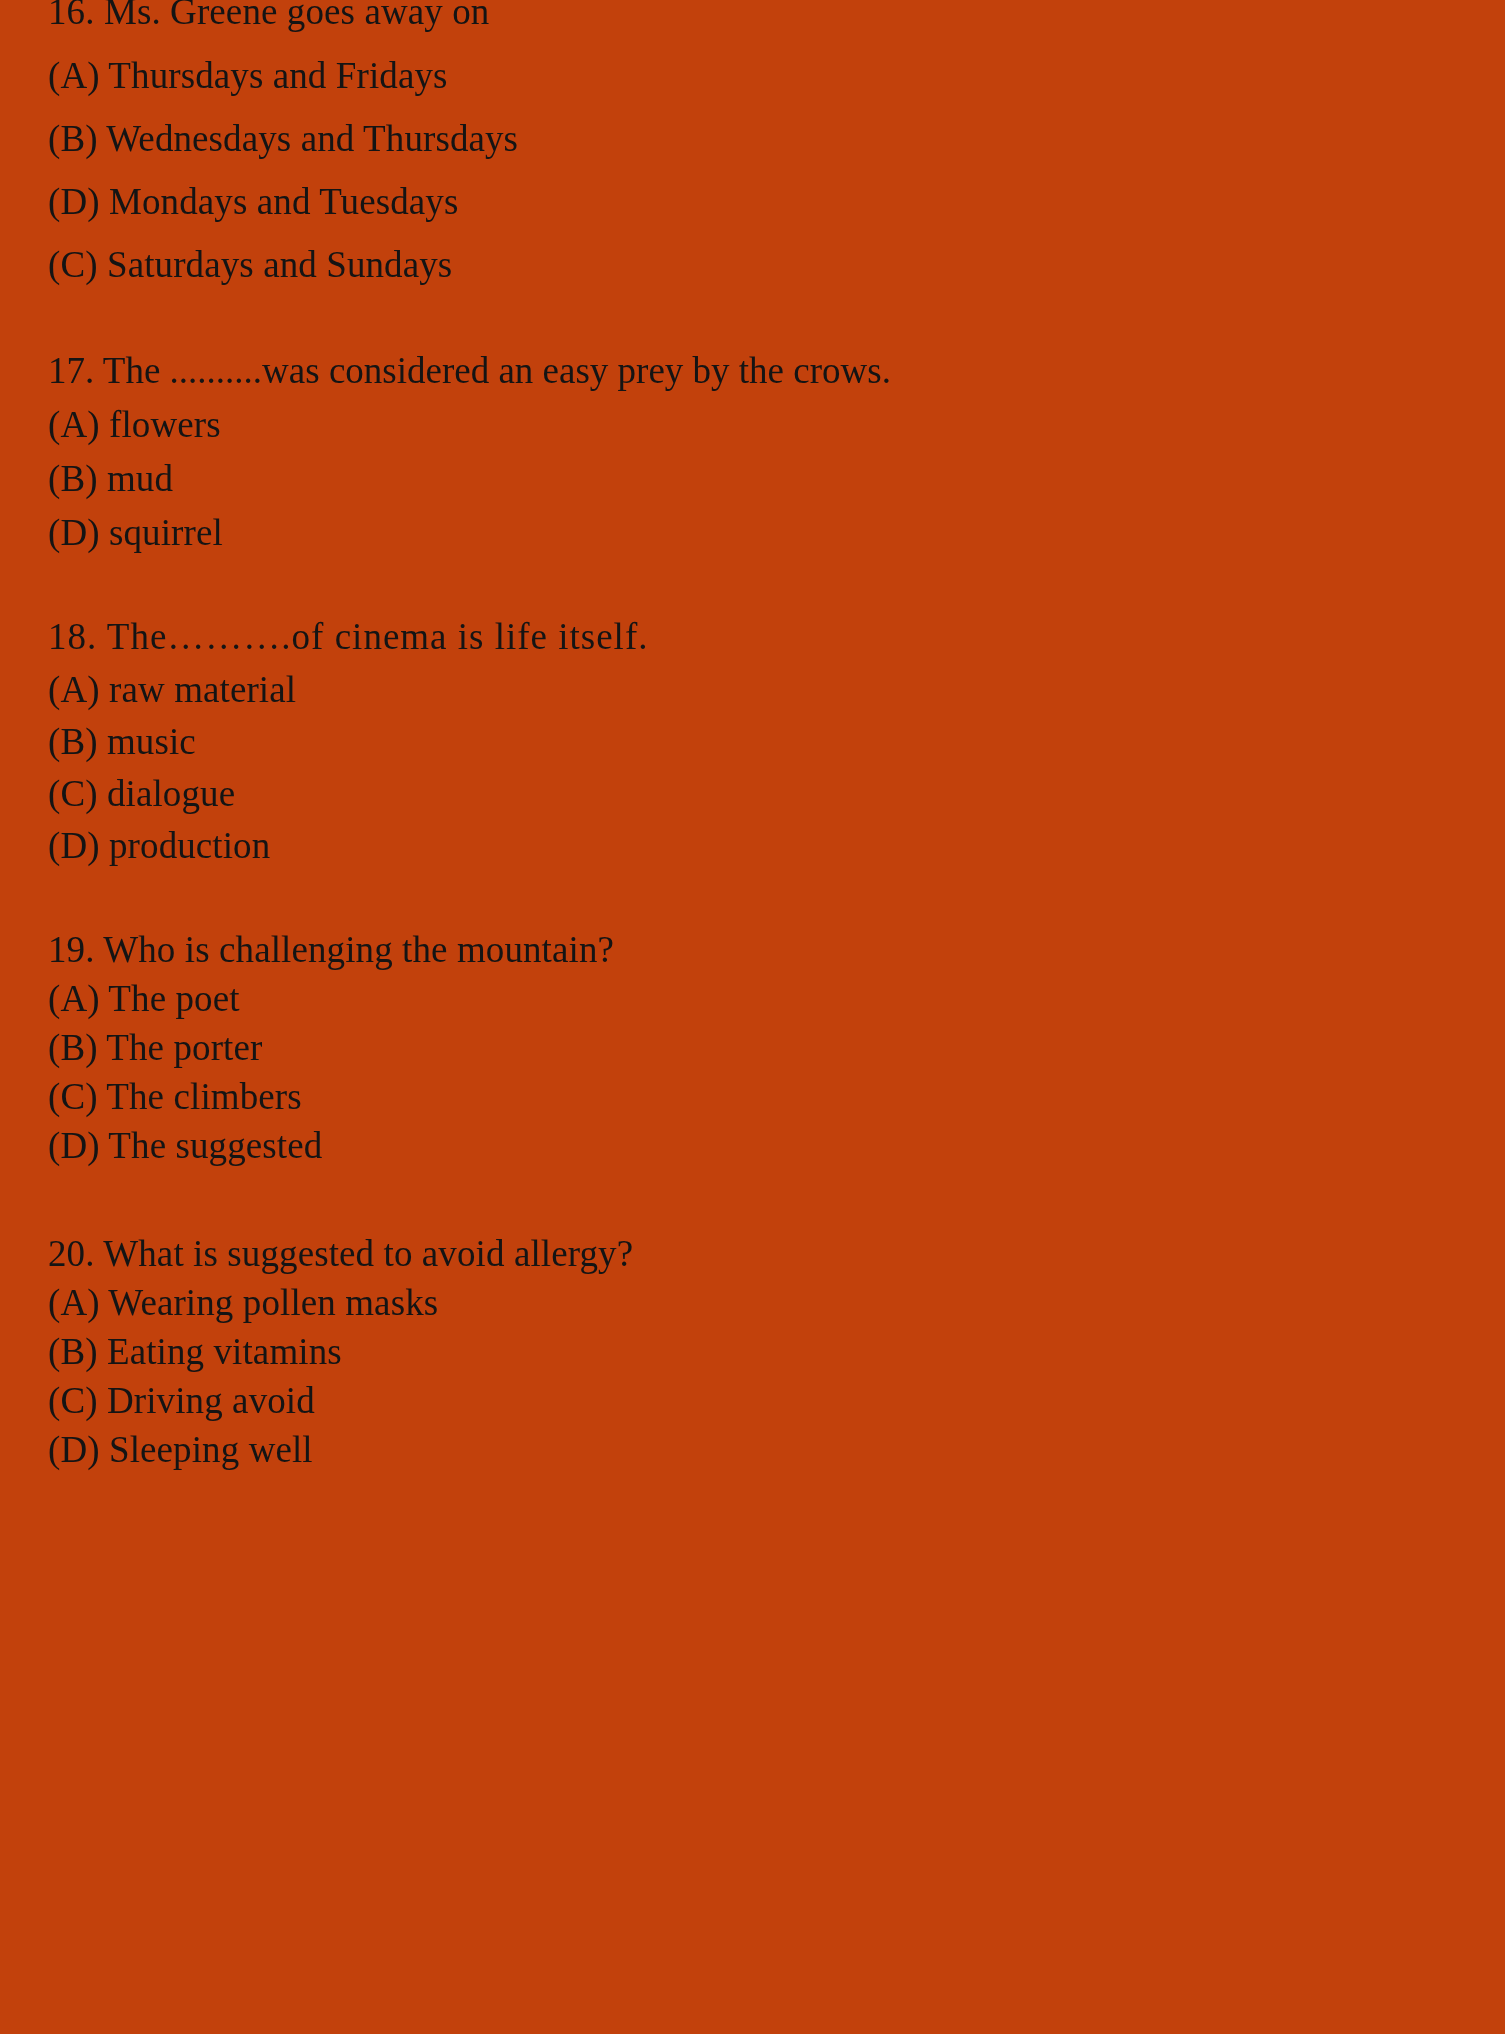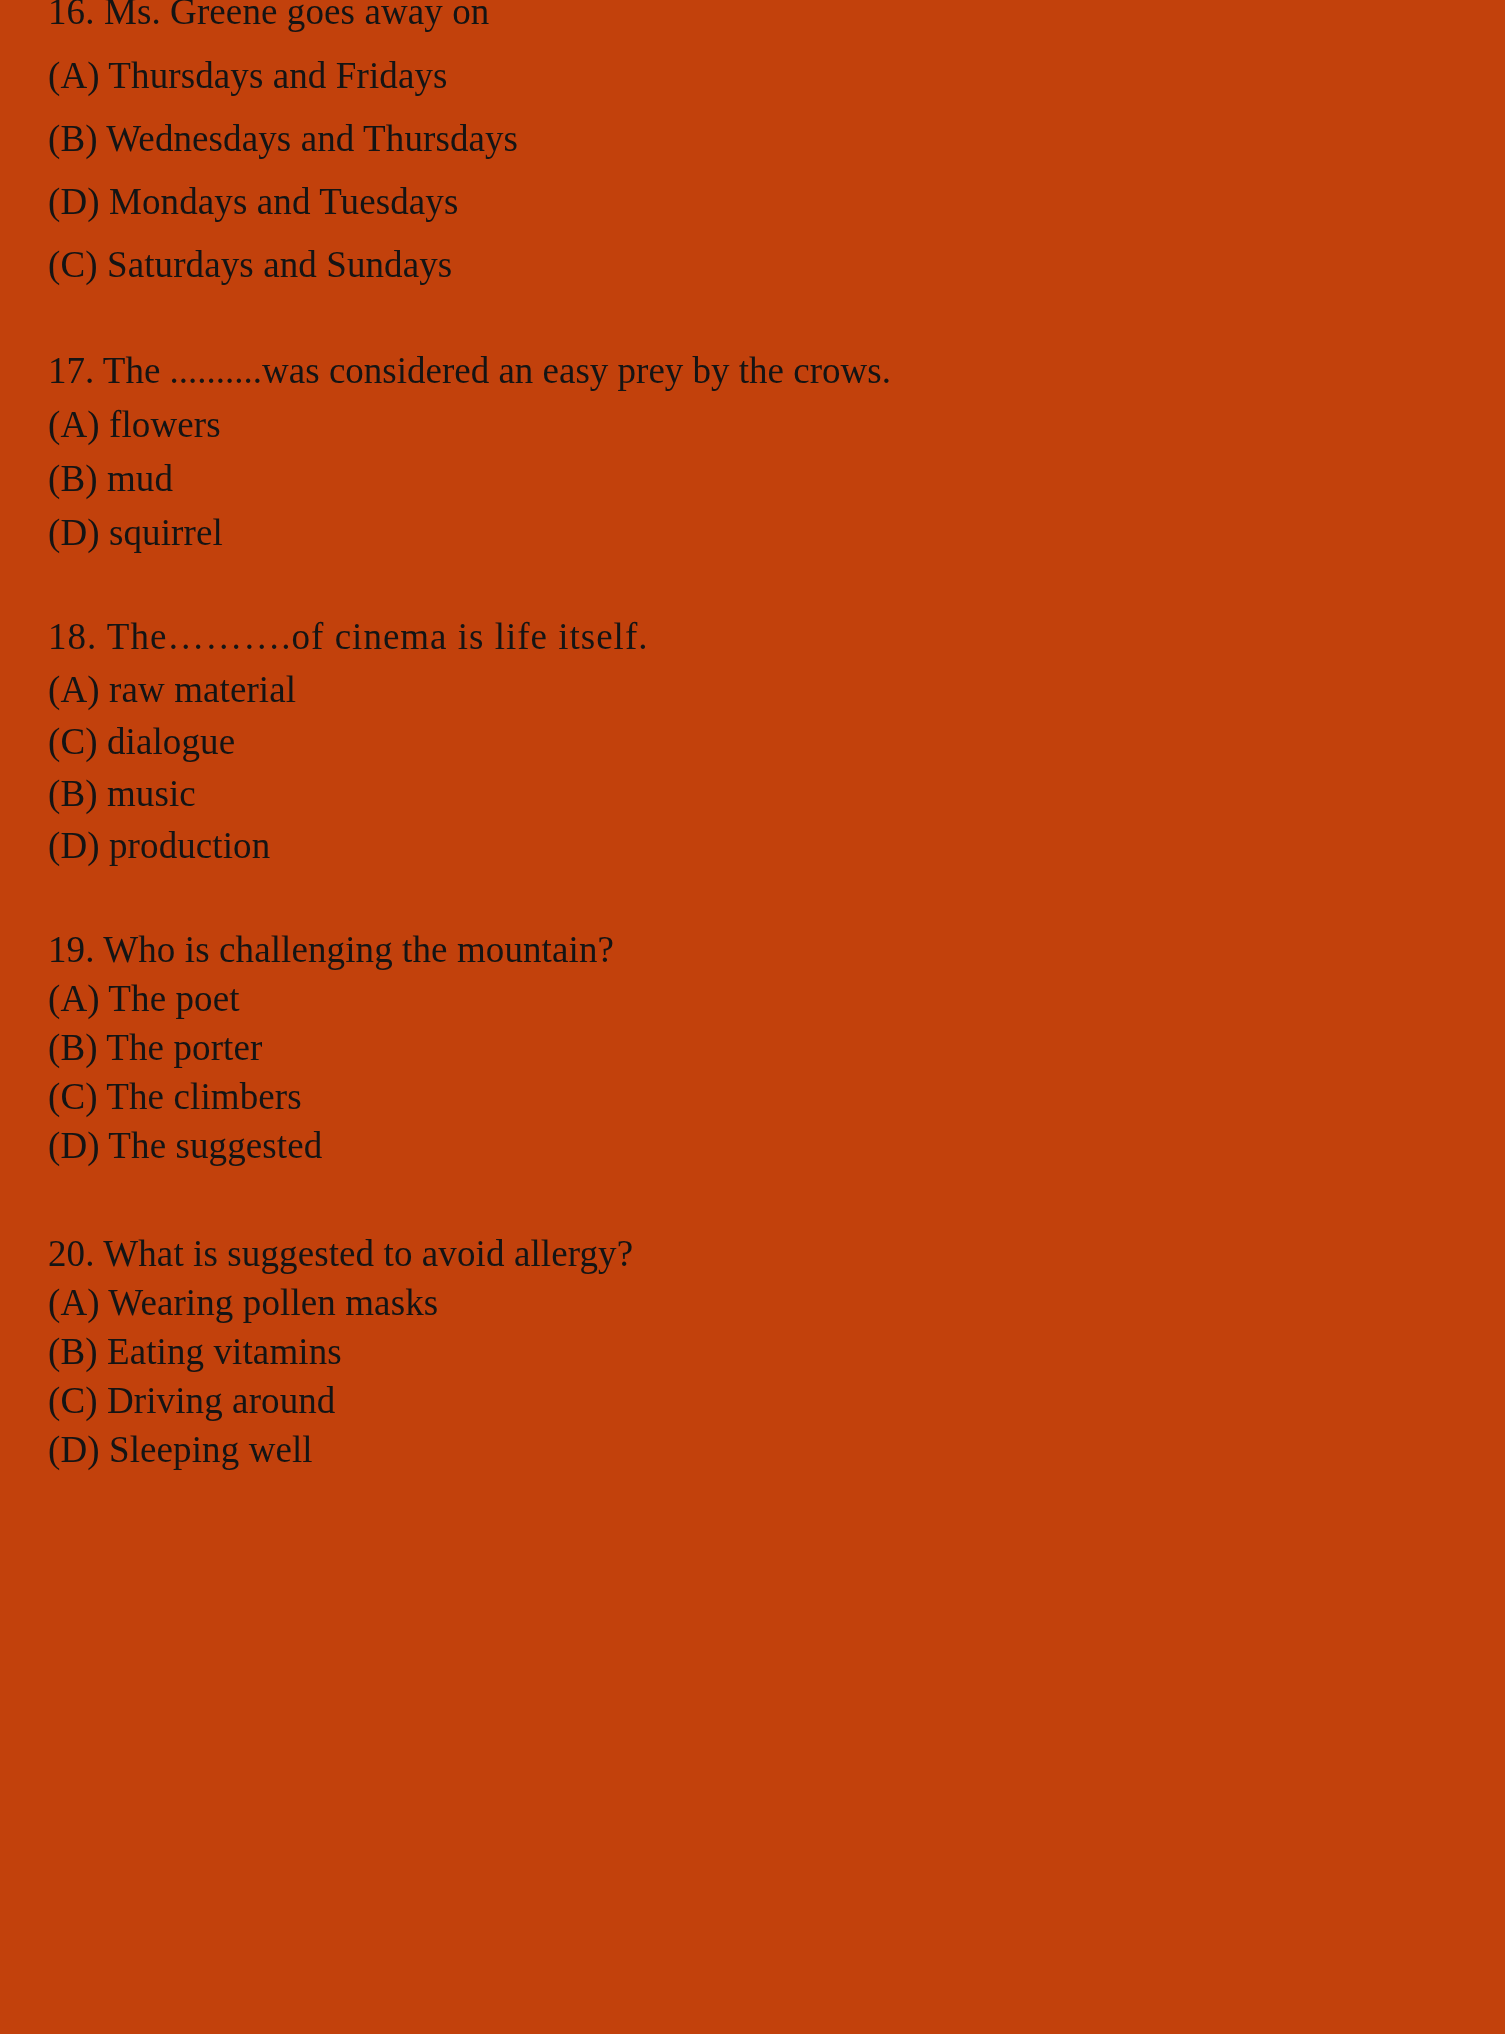--- a/index.html
+++ b/index.html
@@ -96,35 +96,35 @@
     <div class="question-block q17">
       <p class="q-stem dots-tight">17. The ..........was considered an easy prey by the crows.</p>
       <p class="option">(A) flowers</p>
       <p class="option">(B) mud</p>
       <p class="option">(D) squirrel</p>
     </div>
 
     <div class="question-block q18">
       <p class="q-stem dots-wide">18. The……….of cinema is life itself.</p>
       <p class="option">(A) raw material</p>
+      <p class="option">(B) music</p>
       <p class="option">(C) dialogue</p>
-      <p class="option">(B) music</p>
       <p class="option">(D) production</p>
     </div>
 
     <div class="question-block q19">
       <p class="q-stem">19. Who is challenging the mountain?</p>
       <p class="option">(A) The poet</p>
       <p class="option">(B) The porter</p>
       <p class="option">(C) The climbers</p>
       <p class="option">(D) The suggested</p>
     </div>
 
     <div class="question-block q20">
       <p class="q-stem">20. What is suggested to avoid allergy?</p>
       <p class="option">(A) Wearing pollen masks</p>
       <p class="option">(B) Eating vitamins</p>
-      <p class="option">(C) Driving around</p>
+      <p class="option">(C) Driving avoid</p>
       <p class="option">(D) Sleeping well</p>
     </div>
 
   </div>
 </div>
 
 </body></html>

